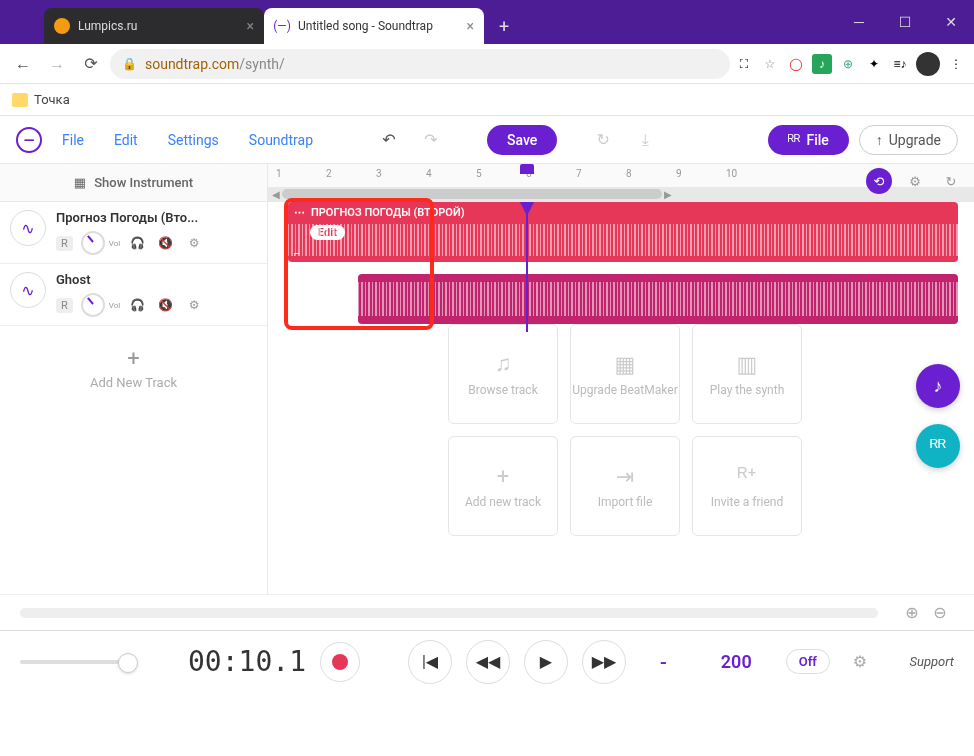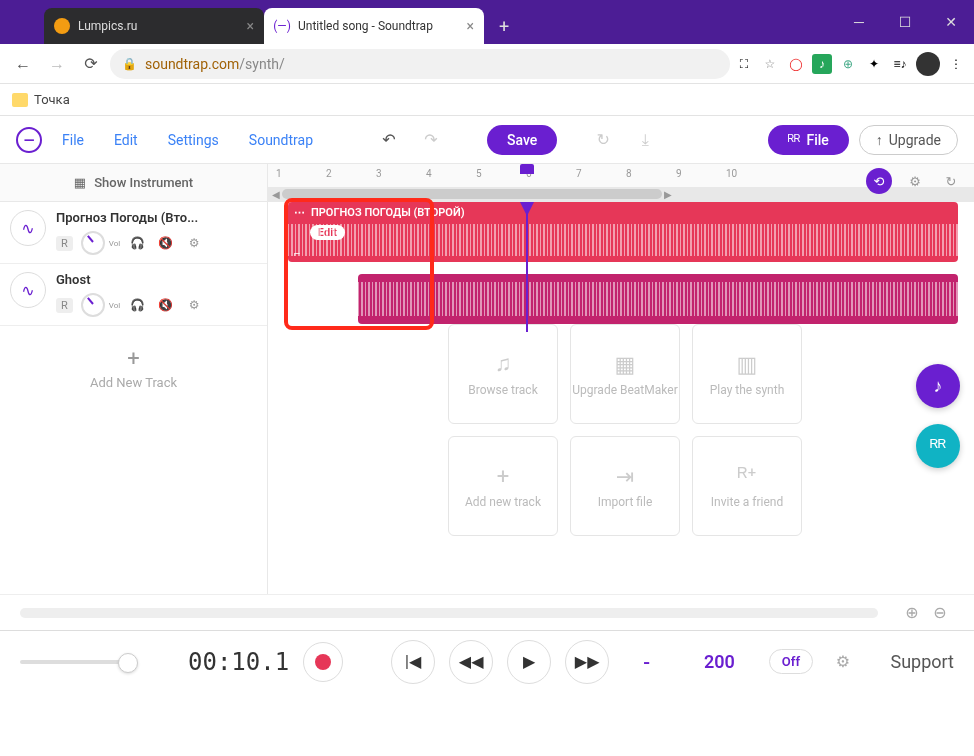--- a/index.html
+++ b/index.html
@@ -91,28 +91,28 @@
 
 
 .zoombar { height:36px; display:flex; align-items:center; padding:0 20px; border-top:1px solid #eee; }
 .zoomscroll { flex:1; height:10px; background:#eee; border-radius:5px; margin-right:20px; }
 .zoomicon { width:28px; height:28px; display:flex; align-items:center; justify-content:center; color:#aaa; font-size:16px; }
 
 
 .transport { height:62px; border-top:1px solid #ddd; display:flex; align-items:center; padding:0 20px; gap:14px; }
 .volslider { width:110px; height:4px; background:#ddd; border-radius:2px; position:relative; }
 .volslider::after { content:''; position:absolute; right:-8px; top:-7px; width:18px; height:18px; border-radius:50%; background:#fff; border:1px solid #ccc; box-shadow:0 1px 3px rgba(0,0,0,0.15); }
-.timecode { font-size:24px; color:#333; font-weight:400; font-family:monospace; }
+.timecode { font-size:28px; color:#333; font-weight:400; font-family:monospace; }
 .recbtn { width:40px; height:40px; border-radius:50%; background:#fff; border:1px solid #ddd; display:flex; align-items:center; justify-content:center; }
 .recbtn::after { content:''; width:16px; height:16px; border-radius:50%; background:#e63758; }
 .tbtn { width:44px; height:44px; border-radius:50%; background:#fff; border:1px solid #ddd; display:flex; align-items:center; justify-content:center; color:#333; font-size:16px; }
 .keydash { color:#6a1fd0; font-size:20px; font-weight:500; padding:0 20px; }
 .bpm { color:#6a1fd0; font-size:18px; font-weight:600; padding:0 20px; }
 .metro { border:1px solid #ddd; border-radius:16px; padding:4px 12px; color:#6a1fd0; font-size:13px; font-weight:600; }
-.support { margin-left:auto; font-size:18px; color:#555; }
+.support { margin-left:auto; font-size:13px; color:#555;font-style:italic; }
 </style>
 </head>
 <body>
 
 <div class="titlebar">
   <div style="width:44px"></div>
   <div class="tab inactive">
     <span class="favicon" style="background:#f39c12"></span>
     <span>Lumpics.ru</span>
     <span class="close">×</span>

